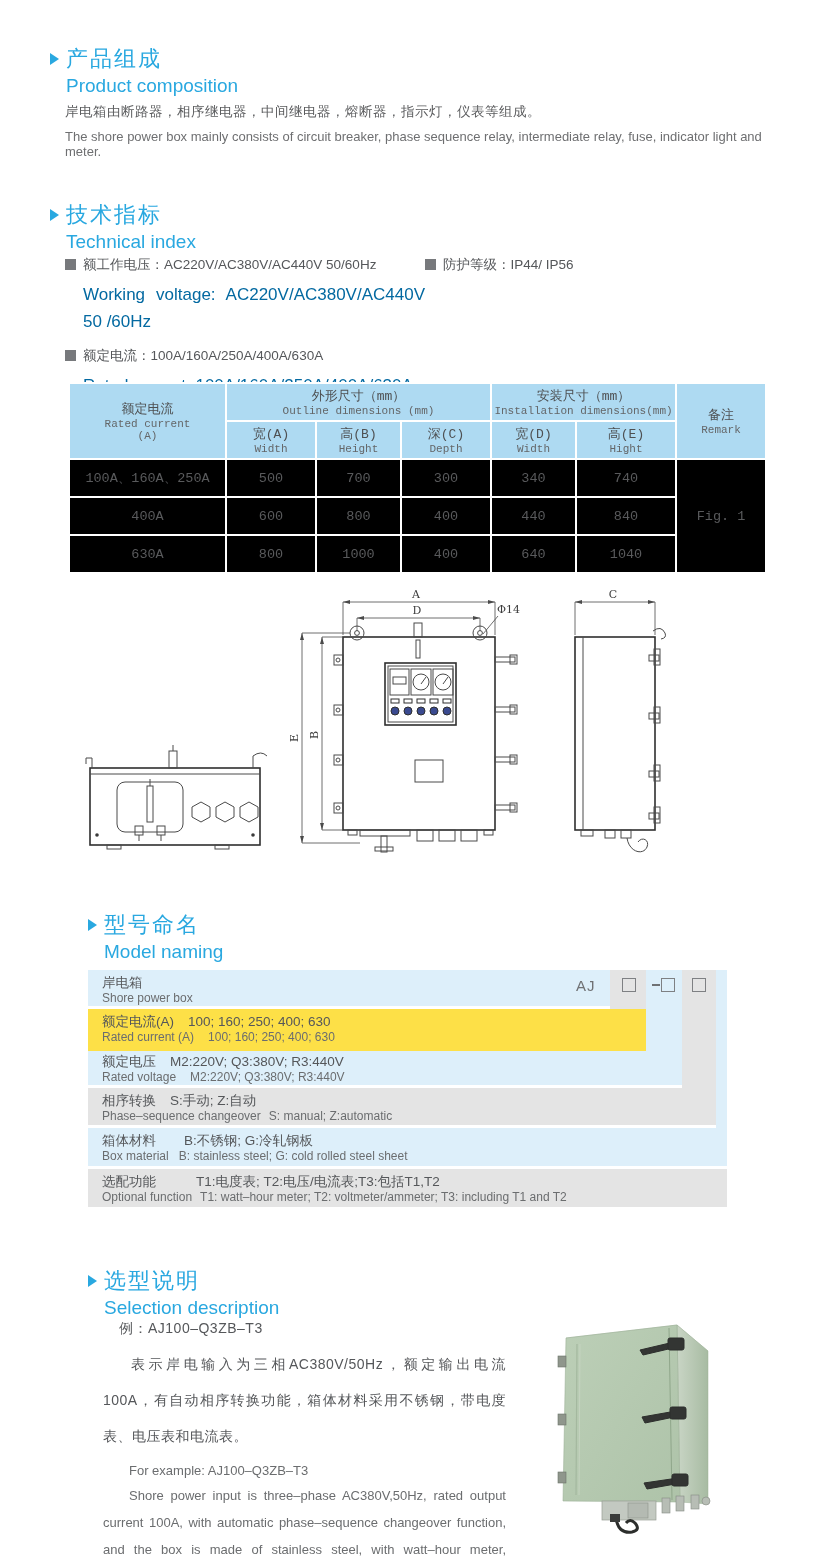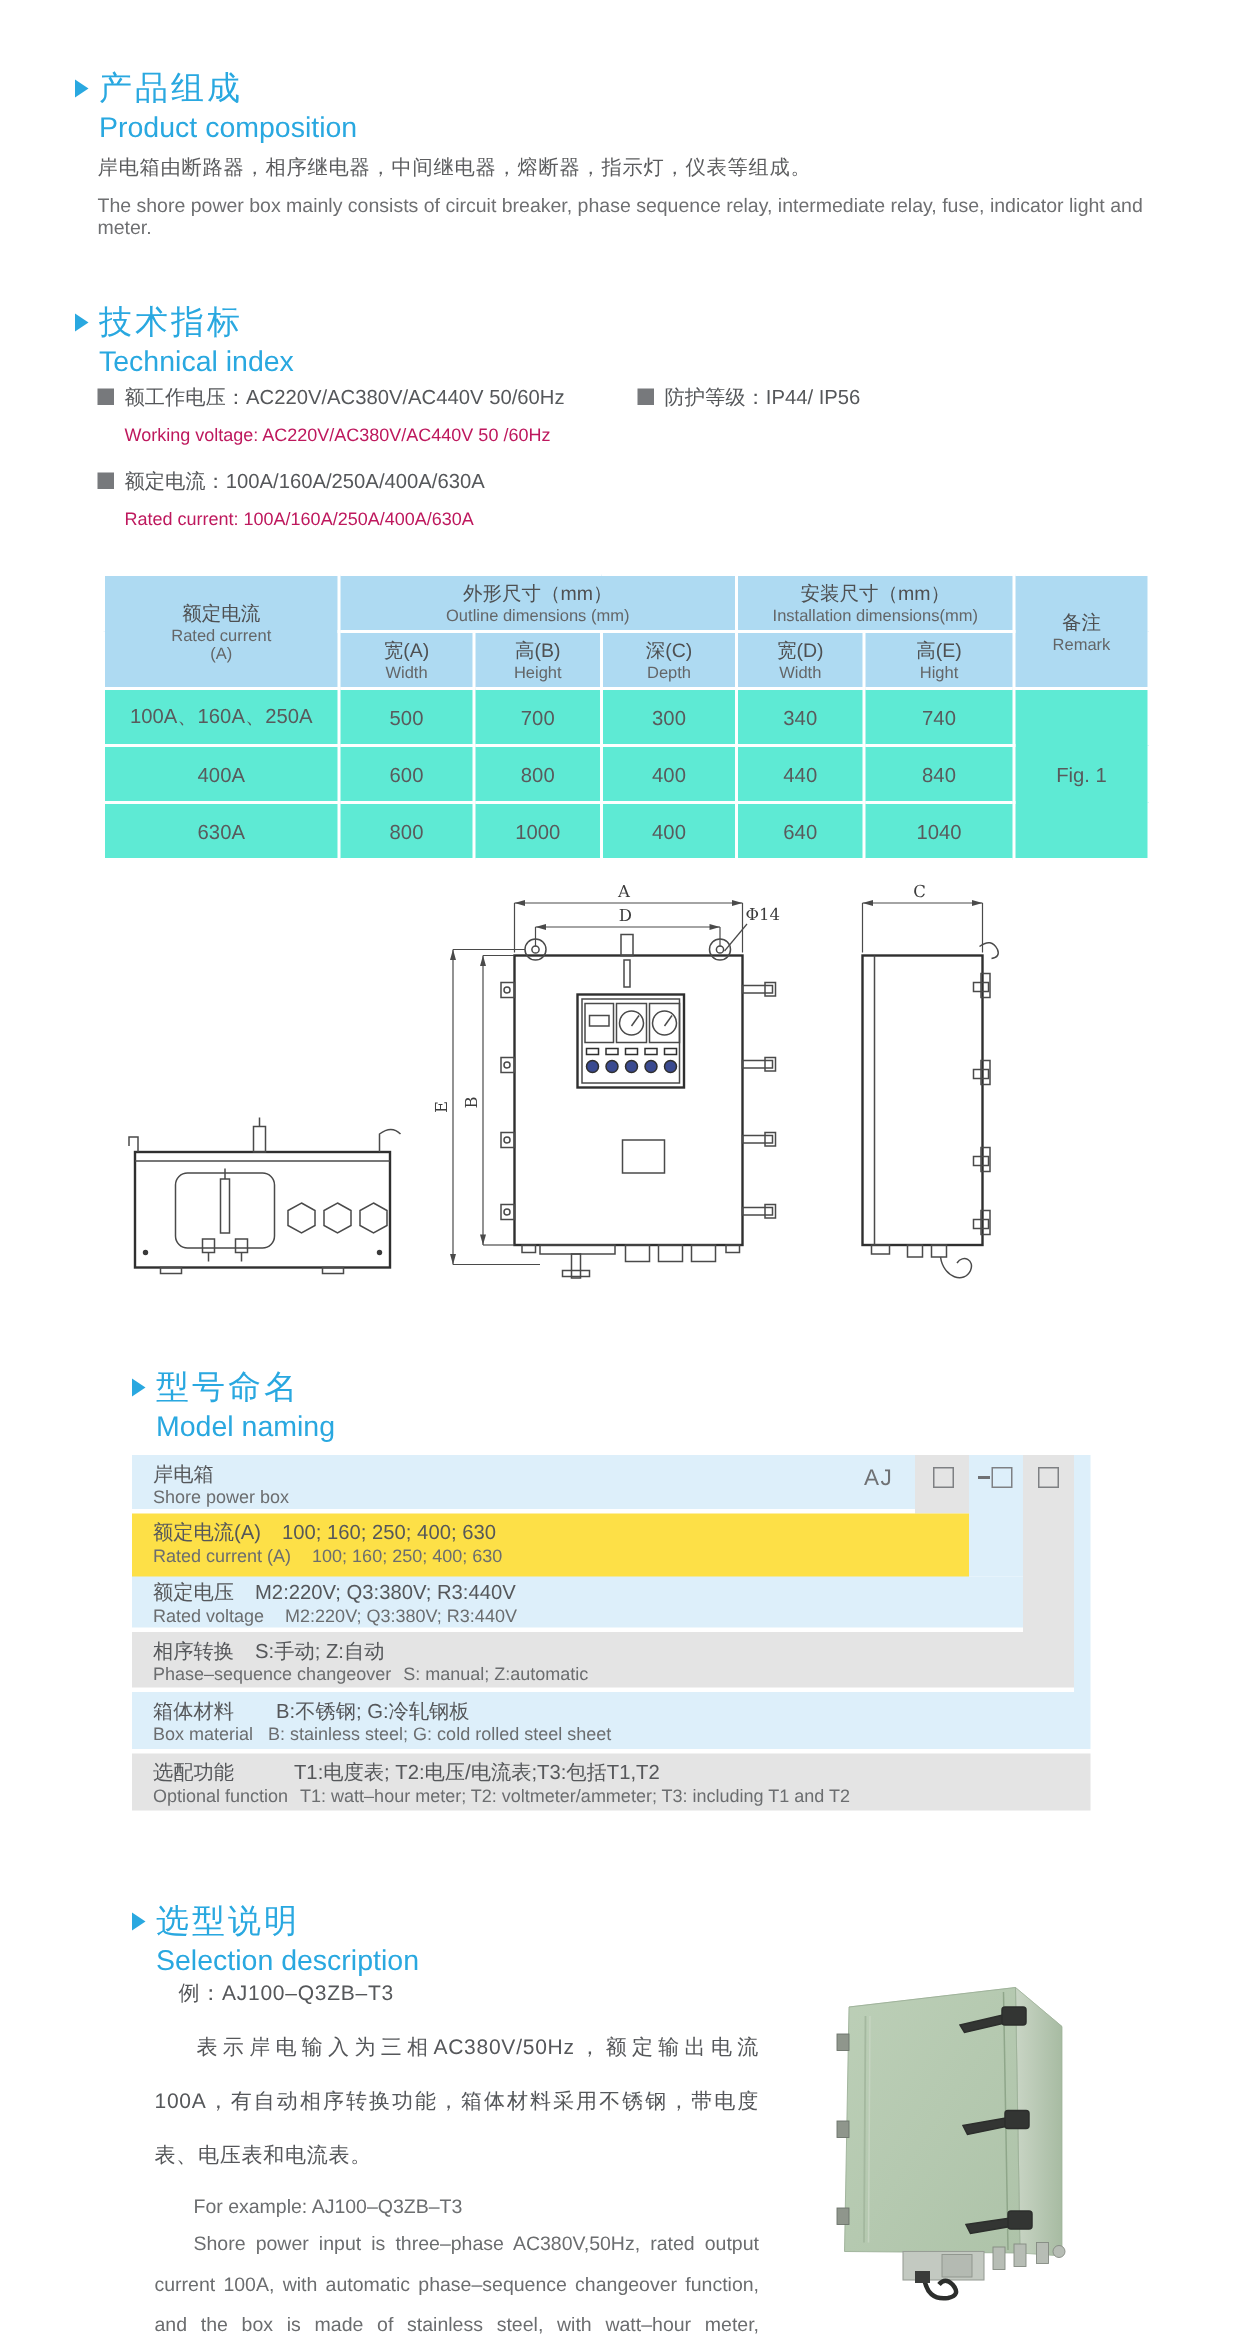--- a/index.html
+++ b/index.html
@@ -17,27 +17,27 @@
   .p-zh{font-size:13.5px;color:#5b5c5e;letter-spacing:.5px;}
   .p-en{font-size:13px;color:#6e6f71;}
 
   
   .specs{position:absolute;top:256px;left:65px;width:700px;display:flex;}
   .spec-col-left{width:360px;}
   .spec-col-right{width:340px;}
   .spec-item{margin-bottom:12px;}
   .spec-zh{font-size:13.5px;color:#55575a;}
   .bullet{display:inline-block;width:11px;height:11px;background:#77797c;margin-right:7px;vertical-align:-1px;}
-  .spec-en{font-size:12px;color:#be185d;margin:7px 0 0 18px;line-height:1.6;text-align:justify;}
+  .spec-en{font-size:17px;color:#0369a1;margin:7px 0 0 18px;line-height:1.6;text-align:justify;}
 
   
   table.dim{position:absolute;top:382px;left:68px;border-collapse:collapse;table-layout:fixed;}
-  table.dim th,table.dim td{border:2px solid #fff;text-align:center;vertical-align:middle;padding:0 2px;font-weight:normal;}
+  table.dim th,table.dim td{border:2px solid #fff;text-align:center;vertical-align:middle;padding:0 2px;font-weight:normal;font-family:Liberation Mono, monospace;}
   table.dim th{background:#aedaf2;}
-  table.dim td{background:#5eead4;font-size:13.5px;color:#595a5c;}
+  table.dim td{background:#000000;font-size:13.5px;color:#595a5c;}
   .th-zh{font-size:13px;color:#4e5052;}
   .th-en, .th-en2{font-size:11px;color:#646668;white-space:pre-line;}
 
   
   #drawing{position:absolute;left:65px;top:585px;}
   #drawing text{font-family:"DejaVu Serif","Liberation Serif",serif;font-size:11px;fill:#3c3c3c;}
   .ln{stroke:#4a4a4a;stroke-width:1;fill:none;}
   .ln2{stroke:#2f2f2f;stroke-width:1.6;fill:none;}
   .dim-ln{stroke:#4a4a4a;stroke-width:.8;fill:none;}
 

